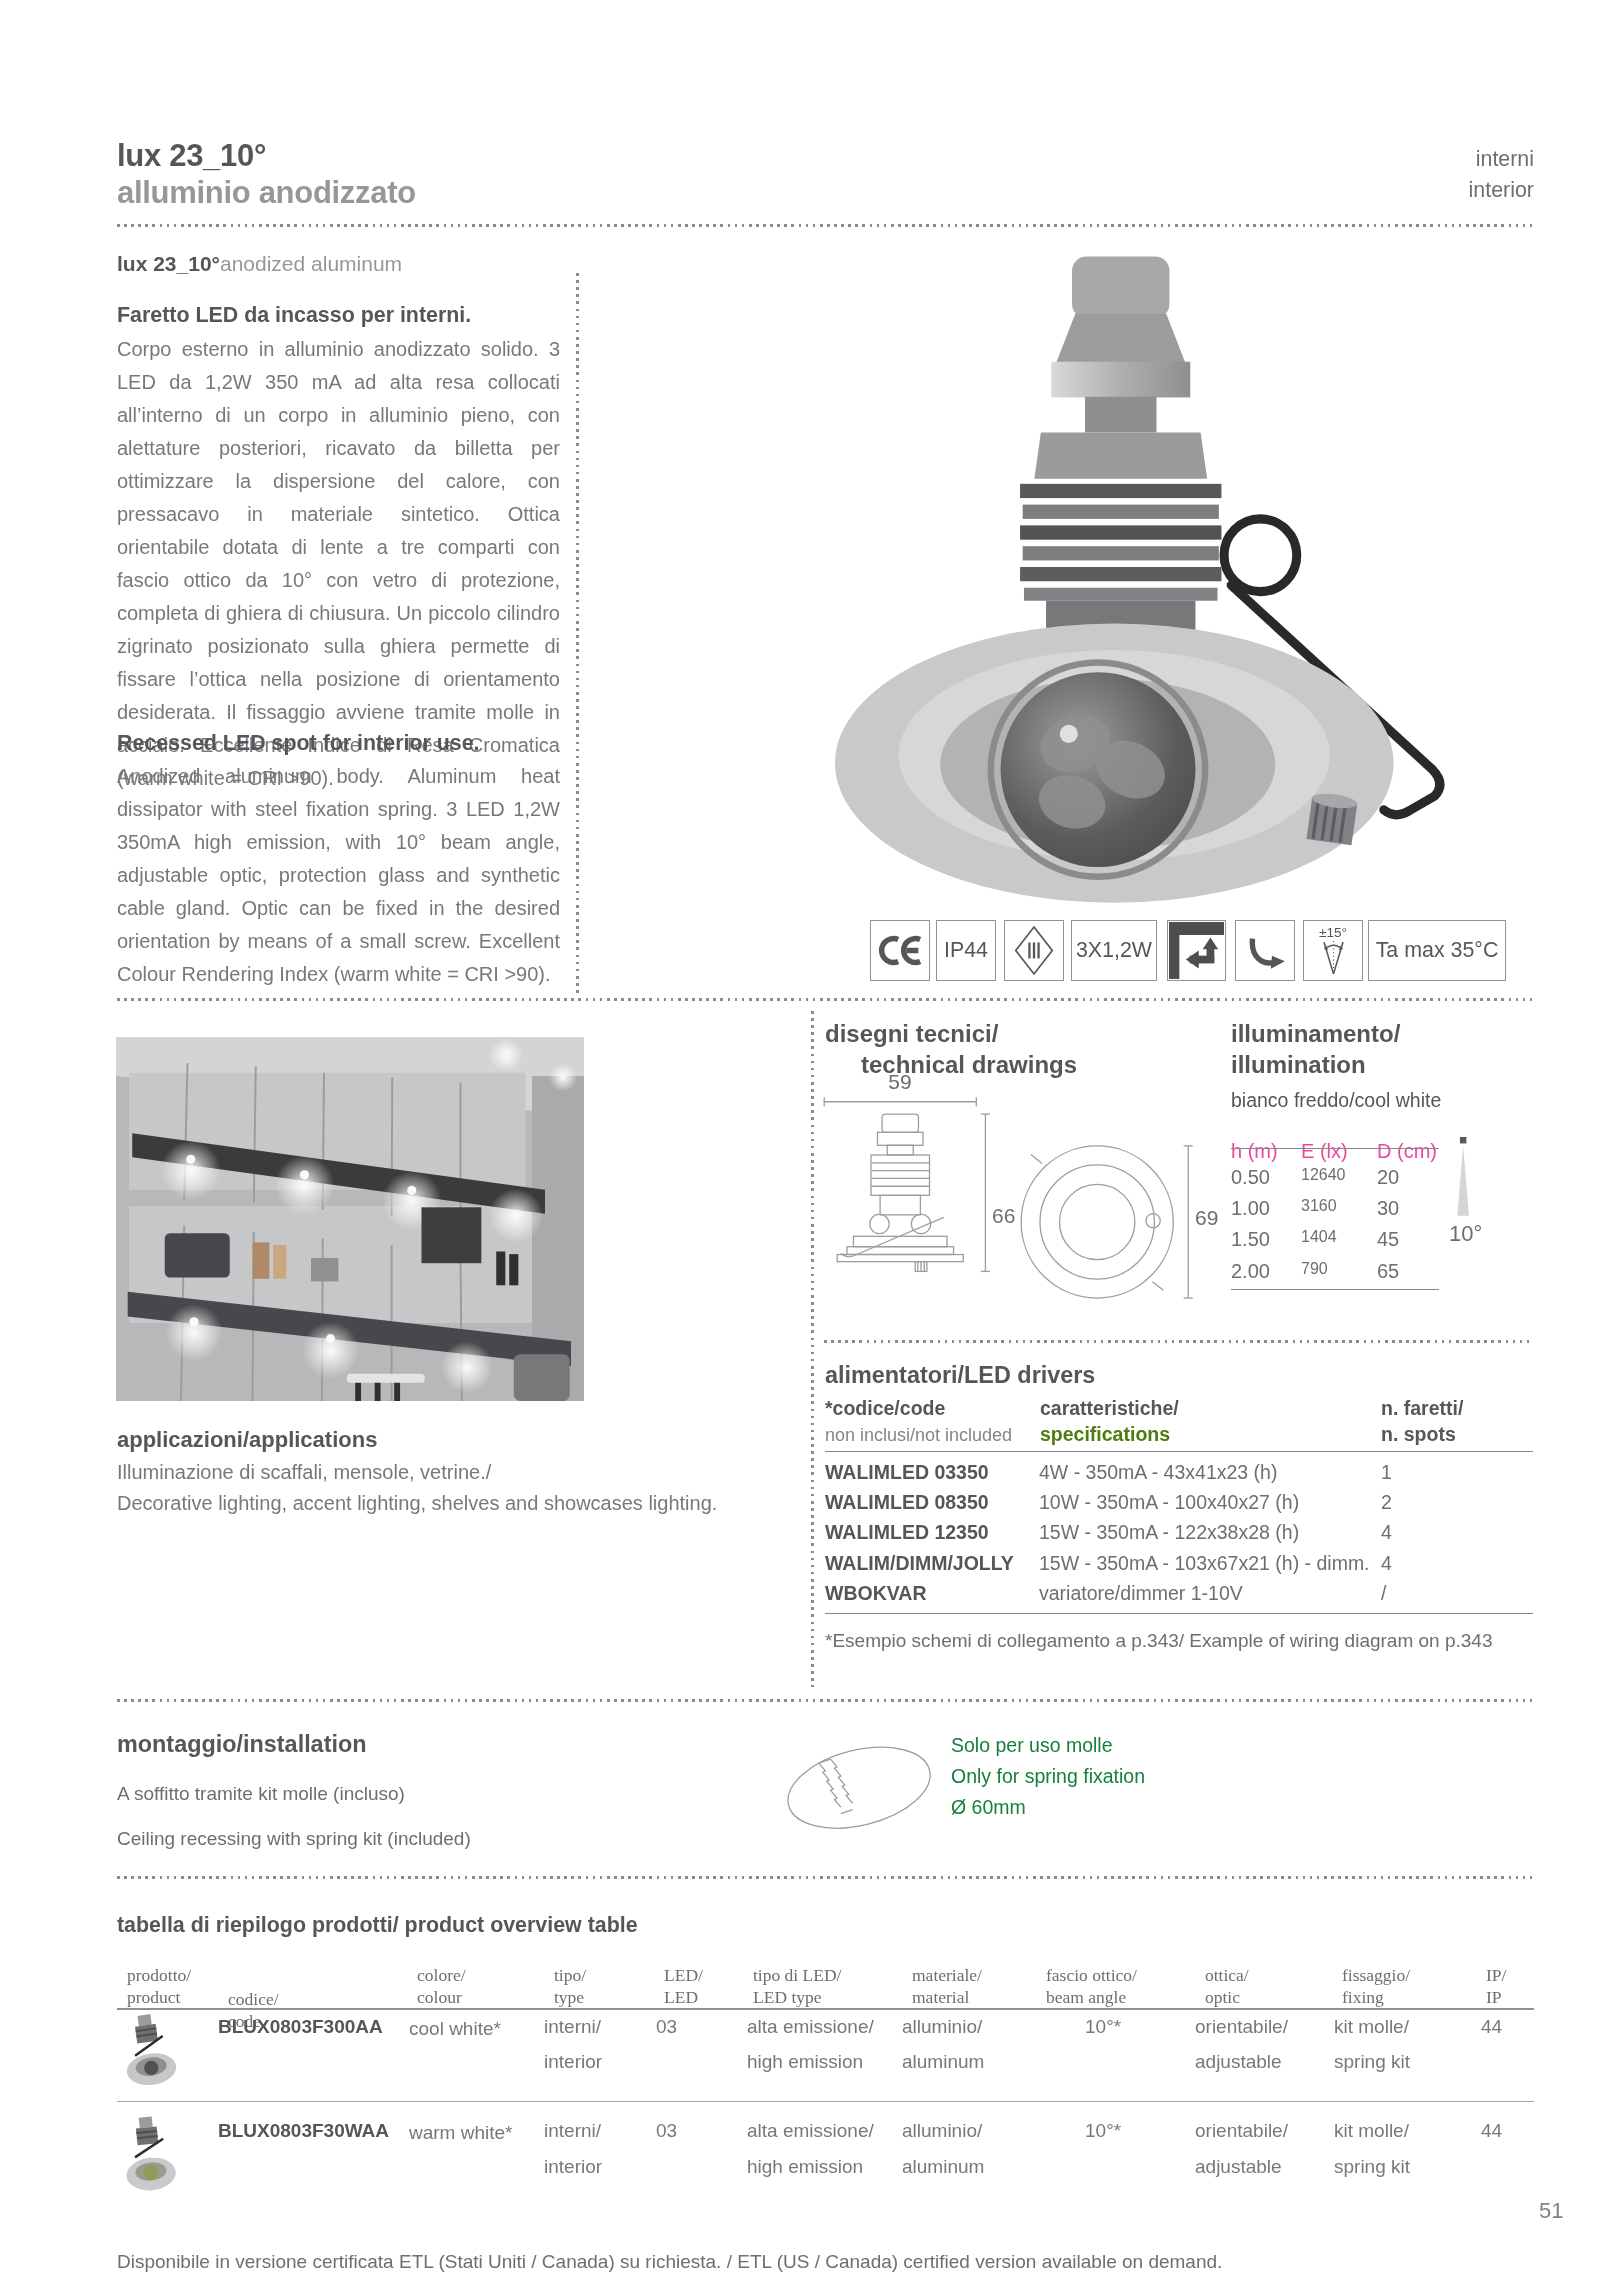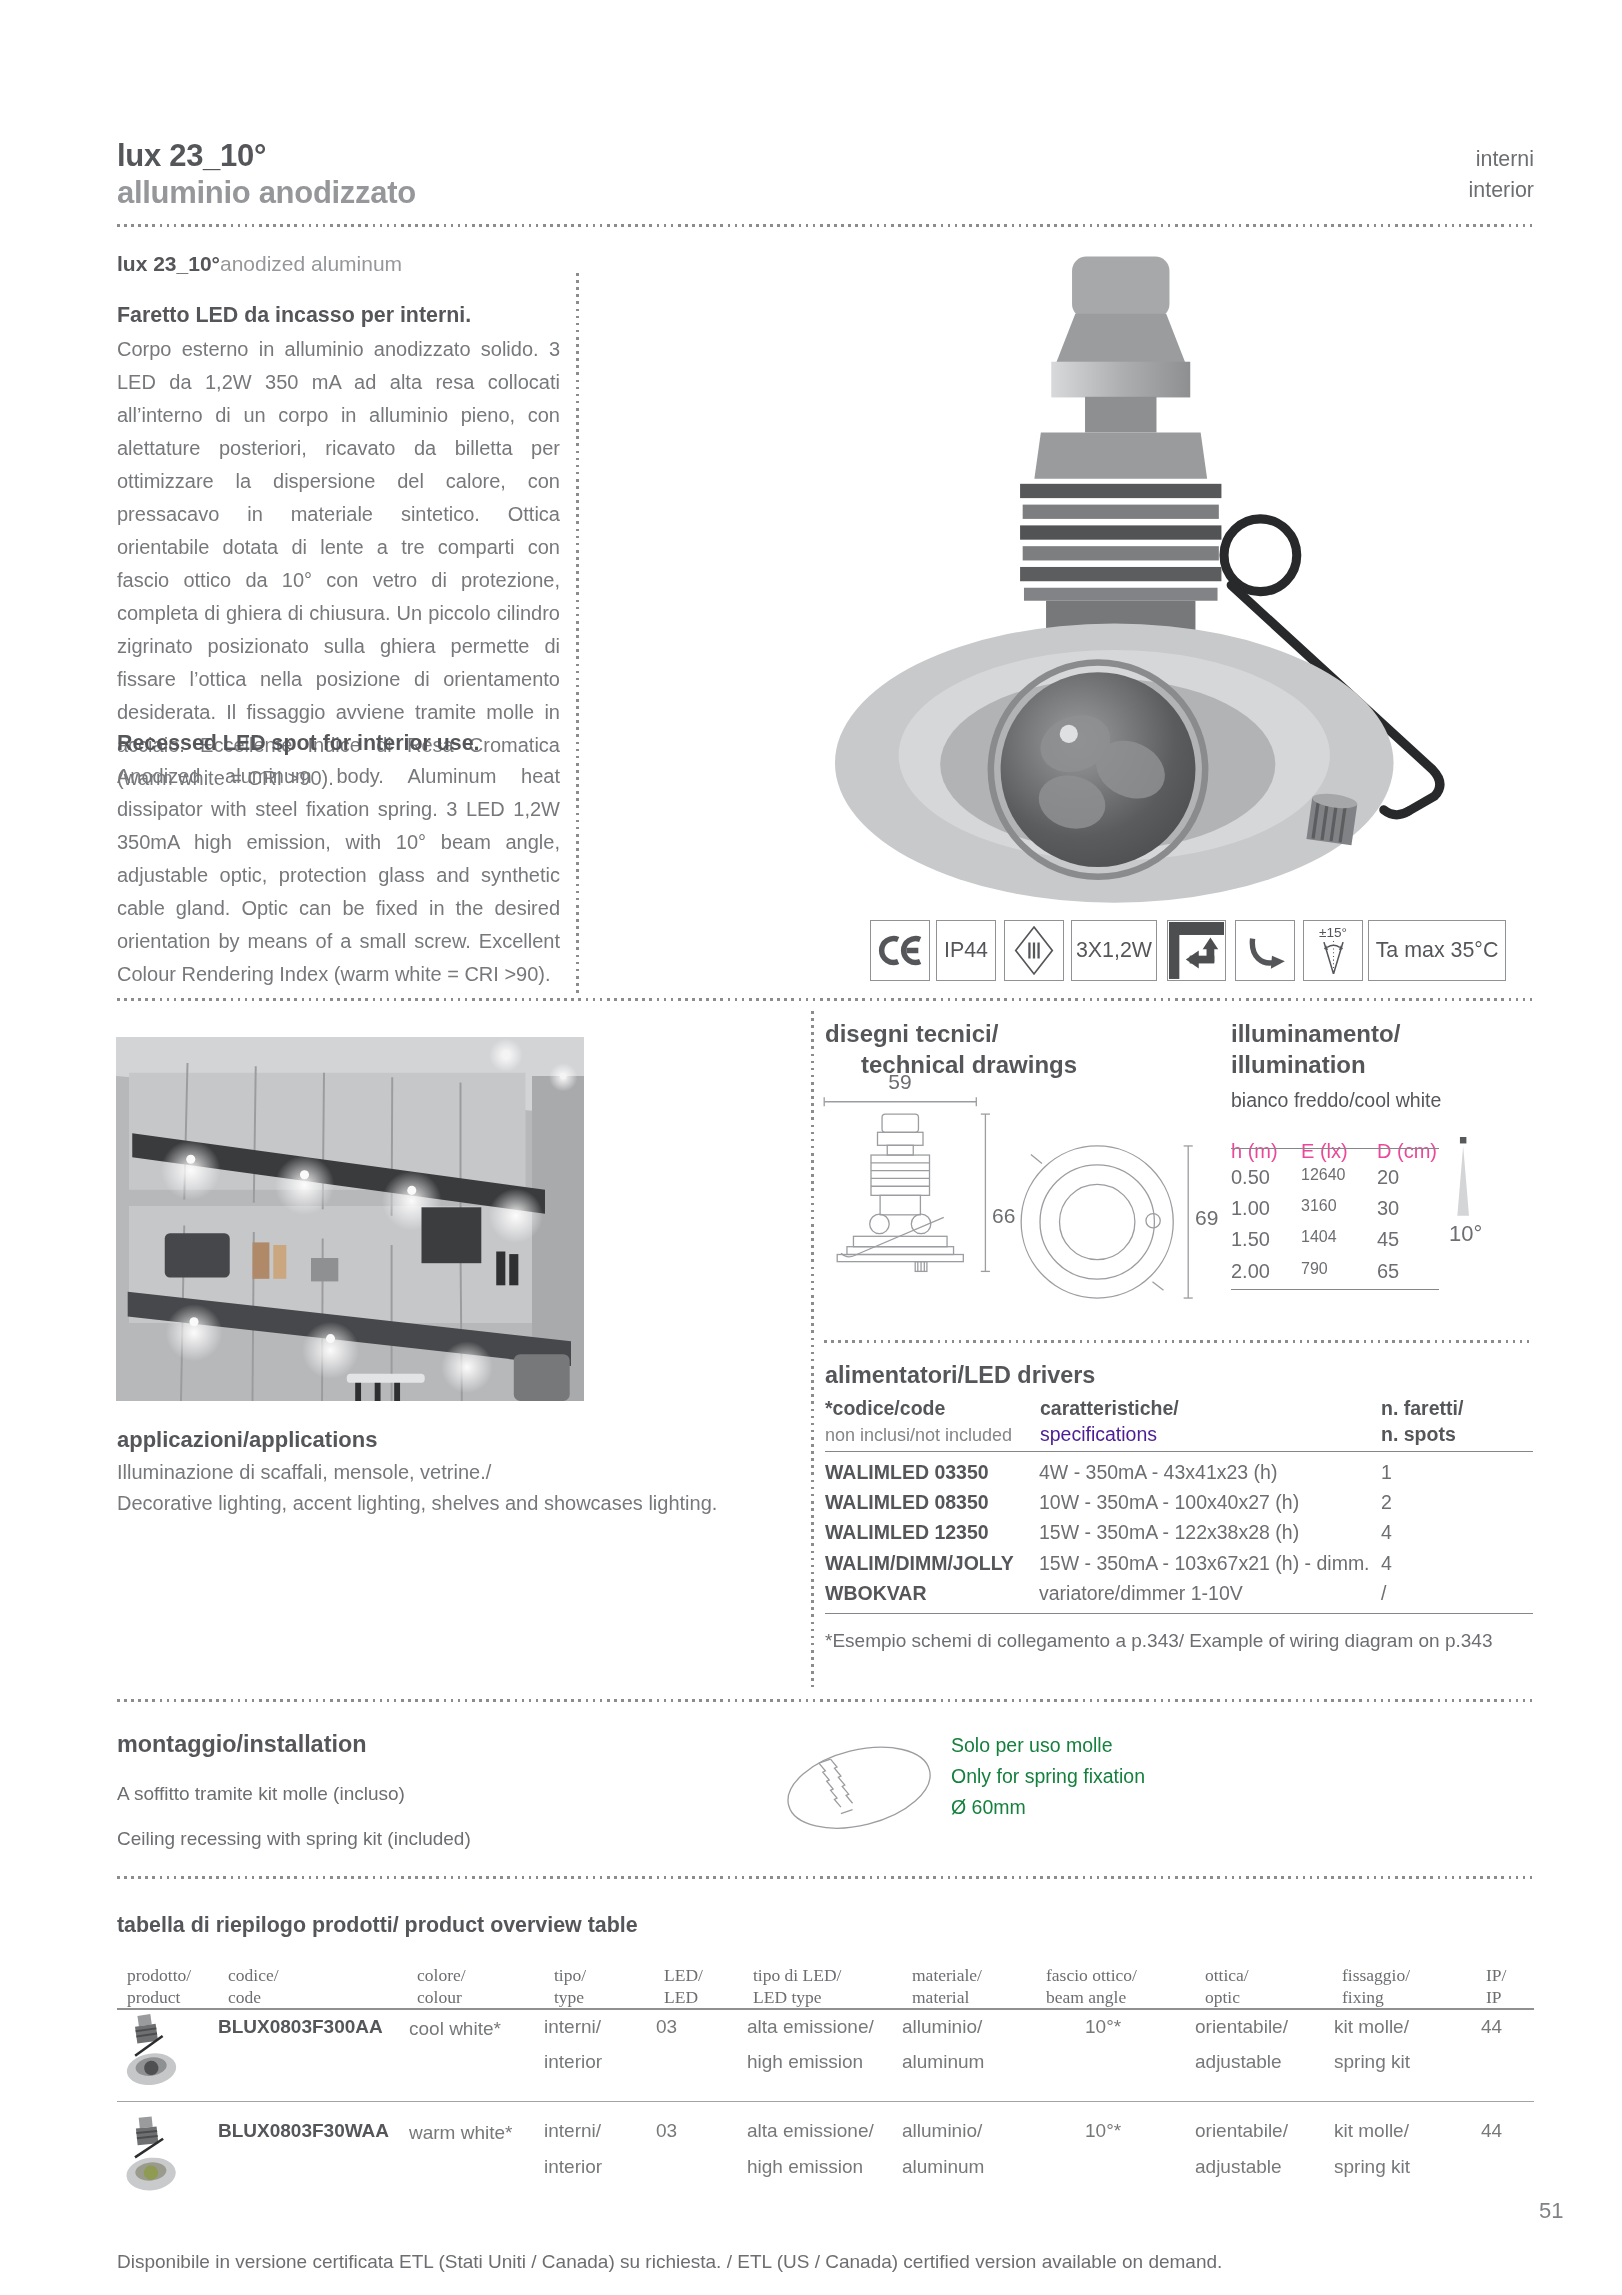--- a/index.html
+++ b/index.html
@@ -326,21 +326,21 @@
   <svg class="abs" style="left:1456px;top:1137px;" width="19.5" height="84" viewBox="0 0 30 130">
     <rect x="6" y="0" width="10" height="10" fill="#58595b"></rect>
     <polygon points="11,14 2,122 20,122" fill="#d4d5d7"></polygon>
   </svg>
   <div class="abs" style="left:1449px;top:1221px;font-size:22px;color:#6d6e71;">10°</div>
 
   <div class="abs" style="left:825px;top:1362px;font-size:23.4px;font-weight:bold;color:#55565a;">alimentatori/LED drivers</div>
   <div class="abs" style="left:825px;top:1397px;font-size:19.5px;font-weight:bold;color:#55565a;">*codice/code</div>
   <div class="abs" style="left:825px;top:1425px;font-size:18px;color:#848588;">non inclusi/not included</div>
   <div class="abs" style="left:1040px;top:1397px;font-size:19.5px;font-weight:bold;color:#55565a;">caratteristiche/</div>
-  <div class="abs" style="left:1040px;top:1423px;font-size:19.5px;font-weight:normal;color:#4c1d95;">specifications</div>
+  <div class="abs" style="left:1040px;top:1423px;font-size:19.5px;font-weight:bold;color:#4d7c0f;">specifications</div>
   <div class="abs" style="left:1381px;top:1397px;font-size:19.5px;font-weight:bold;color:#55565a;">n. faretti/</div>
   <div class="abs" style="left:1381px;top:1423px;font-size:19.5px;font-weight:bold;color:#55565a;">n. spots</div>
   <div class="abs rule" style="left:825px;top:1451px;width:708px;height:1.3px;"></div>
   <div class="abs" style="left:825px;top:1461px;width:708px;height:153px;">
     <div class="drv-row" style="top:0;">
       <span class="drv-code">WALIMLED 03350</span>
       <span class="drv-spec">4W - 350mA - 43x41x23 (h)</span>
       <span class="drv-n">1</span>
     </div>
     <div class="drv-row" style="top:30px;">
@@ -389,21 +389,21 @@
   <div class="abs t30" style="left:951px;top:1765px;">Only for spring fixation</div>
   <div class="abs t30" style="left:951px;top:1796px;">Ø 60mm</div>
   <div class="abs dot-h" style="left:117px;top:1876px;width:1417px;"></div>
 
   <div class="abs" style="left:117px;top:1913px;font-size:21.4px;font-weight:bold;color:#55565a;">tabella di riepilogo prodotti/ product overview table</div>
   <div class="abs" style="left:127px;top:1964px;width:1417px;height:44px;font-family:Liberation Serif, serif;">
     <div class="ovh" style="left:0;">
         <span>prodotto/</span>
         <span>product</span>
       </div>
-    <div class="ovh" style="left:101px;">
+    <div class="ovh" style="left:101px;margin-top:24px;">
         <span>codice/</span>
         <span>code</span>
       </div>
     <div class="ovh" style="left:290px;">
         <span>colore/</span>
         <span>colour</span>
       </div>
     <div class="ovh" style="left:427px;">
         <span>tipo/</span>
         <span>type</span>

